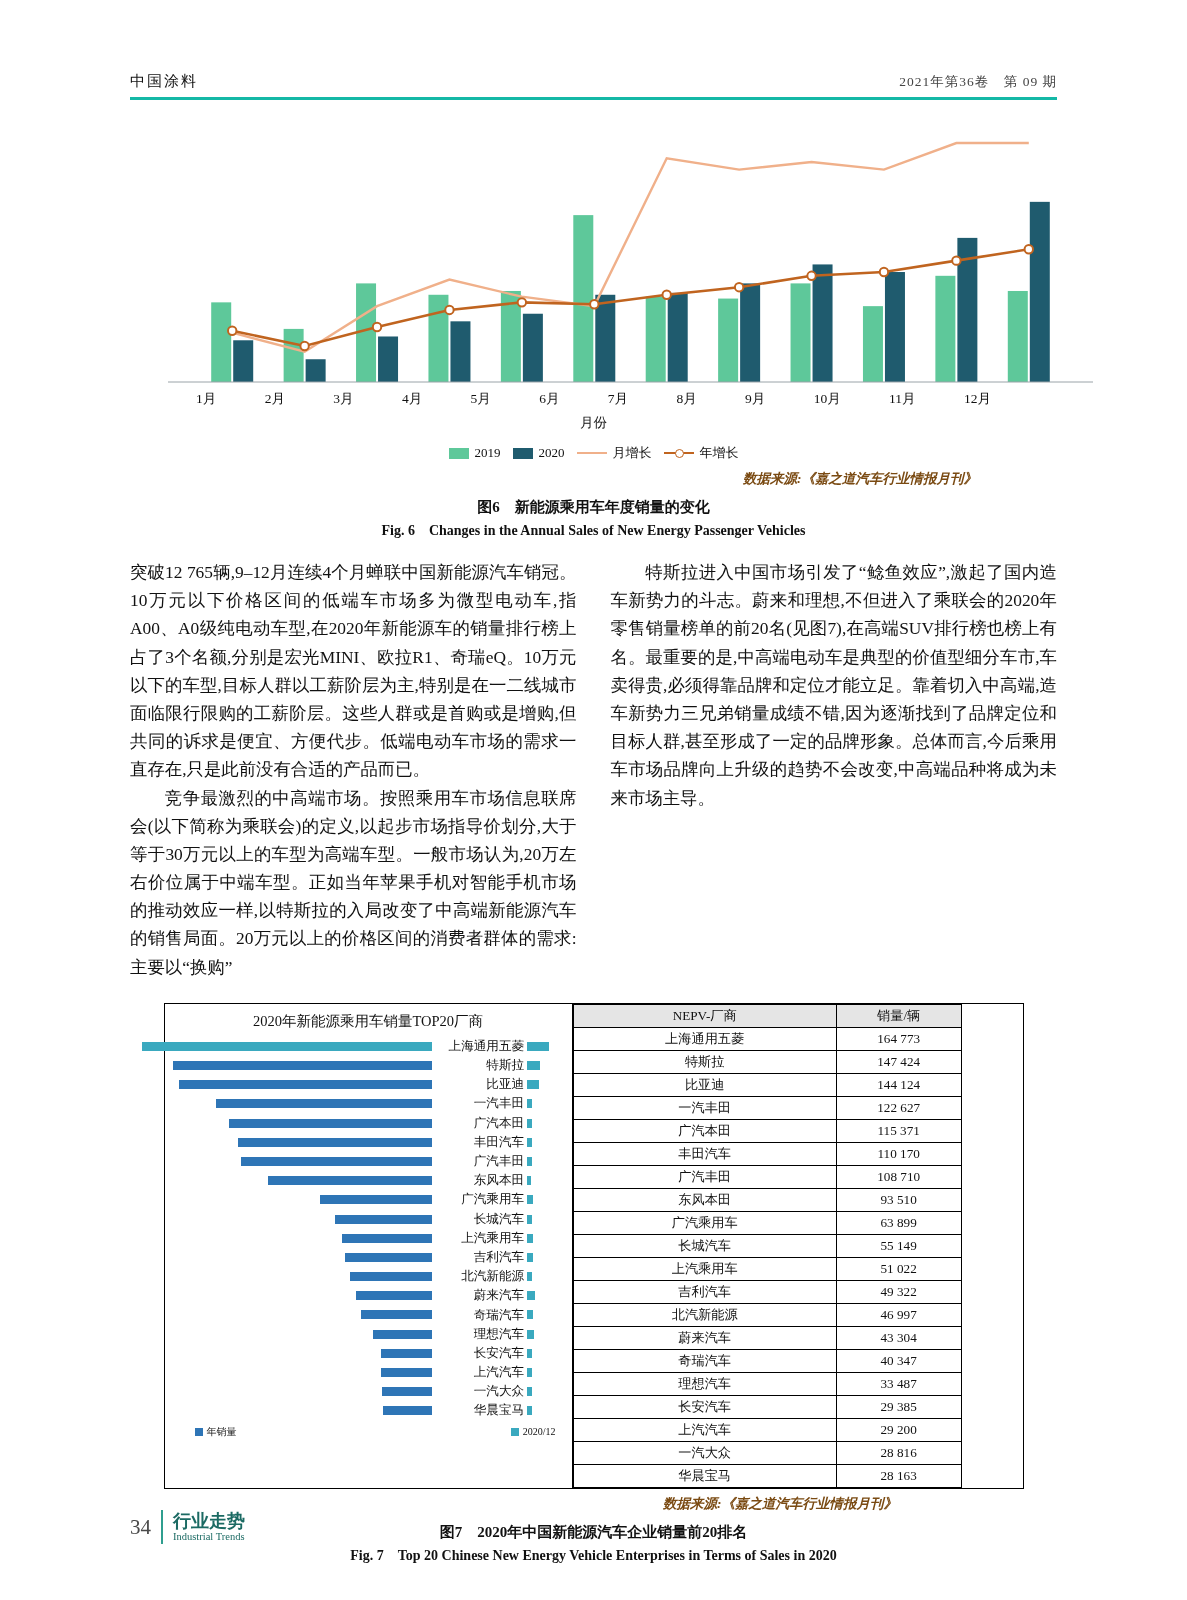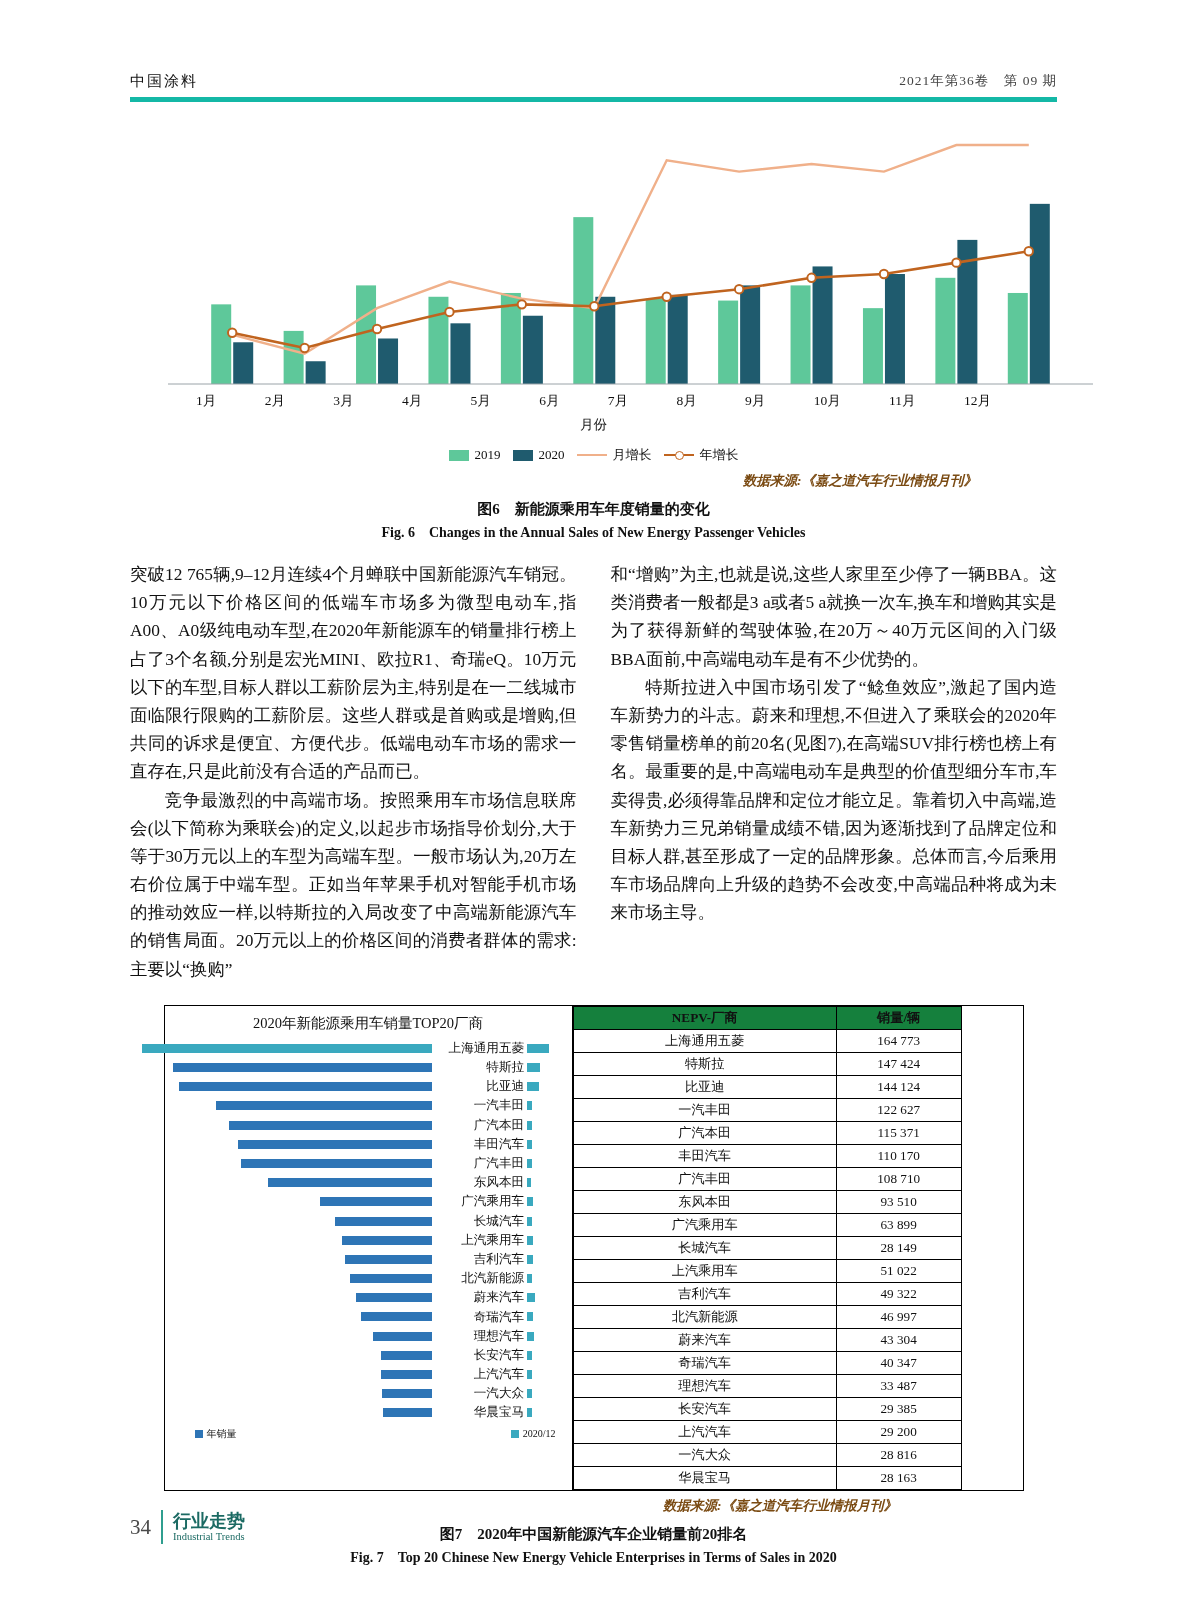--- a/index.html
+++ b/index.html
@@ -10,22 +10,22 @@
     font-family: "Liberation Serif", serif;
     color: #111;
     position: relative;
   }
   .page {
     position: absolute; left:0; top:0; width:1187px; height:1600px;
     padding: 72px 130px 0 130px;
   }
   
   .header {
-    display: flex; justify-content: space-between; align-items: flex-start;
-    border-bottom: 5px solid #14b8a6;
+    display: flex; justify-content: space-between; align-items: center;
+    border-bottom: 3px solid #14b8a6;
     padding-bottom: 6px;
     margin-bottom: 18px;
   }
   .header .journal {
     font-size: 15px; letter-spacing: 2px; color: #111;
     font-family: "Liberation Serif", serif;
   }
   .header .issue {
     font-size: 13.5px; color: #444; letter-spacing: 1px;
   }
@@ -79,21 +79,21 @@
   .bar-label { width: 110px; text-align: right; font-size: 12.6px; padding-right: 3px; }
   .bar-right { width: 40px; position:relative; height:100%; }
   .bar-dec { position:absolute; left:0; top:5px; height:9px; background:#3aa9bf; }
   .fig7-legend { display:flex; justify-content:space-between; font-size: 10px; padding: 4px 6px 0 20px; }
   .fig7-legend .lg { display:flex; align-items:center; gap:4px; }
   .sq { width:8px; height:8px; background:#2e75b6; display:inline-block; }
   .sq2 { width:8px; height:8px; background:#3aa9bf; display:inline-block; }
   .fig7-right { width: 389px; }
   table.t7 { border-collapse: collapse; width: 100%; font-size: 13.2px; }
   table.t7 th, table.t7 td { border: 1px solid #000; text-align:center; padding: 2px 0; height: 19.2px; }
-  table.t7 thead th { background:#15803d; font-weight: bold; }
+  table.t7 thead th { background:#e5e5e5; font-weight: normal; }
   table.t7 th.c1, table.t7 td.c1 { width: 264px; }
   table.t7 th.c2, table.t7 td.c2 { width: 125px; }
   .source7 {
     text-align: right; font-size: 13.5px; color: #7a4a12;
     font-style: italic; font-weight: bold; margin-top: 6px; padding-right: 160px;
   }
   
   .footer { position:absolute; left:130px; bottom: 56px; display:flex; align-items:center; gap: 10px; }
   .pageno { font-size: 21px; color:#4a4a4a; font-family:"Liberation Serif",serif; }
   .footbar { width: 2px; height: 34px; background:#2f9e8f; }
@@ -193,21 +193,20 @@
     <div class="figcap-cn">图6　新能源乘用车年度销量的变化</div>
     <div class="figcap-en">Fig. 6　Changes in the Annual Sales of New Energy Passenger Vehicles</div>
   </div>
 
   <div class="columns">
     <div class="col">
       <p>突破12 765辆,9–12月连续4个月蝉联中国新能源汽车销冠。10万元以下价格区间的低端车市场多为微型电动车,指A00、A0级纯电动车型,在2020年新能源车的销量排行榜上占了3个名额,分别是宏光MINI、欧拉R1、奇瑞eQ。10万元以下的车型,目标人群以工薪阶层为主,特别是在一二线城市面临限行限购的工薪阶层。这些人群或是首购或是增购,但共同的诉求是便宜、方便代步。低端电动车市场的需求一直存在,只是此前没有合适的产品而已。</p>
       <p class="indent">竞争最激烈的中高端市场。按照乘用车市场信息联席会(以下简称为乘联会)的定义,以起步市场指导价划分,大于等于30万元以上的车型为高端车型。一般市场认为,20万左右价位属于中端车型。正如当年苹果手机对智能手机市场的推动效应一样,以特斯拉的入局改变了中高端新能源汽车的销售局面。20万元以上的价格区间的消费者群体的需求:主要以“换购”</p>
     </div>
     <div class="col">
-      <p>和“增购”为主,也就是说,这些人家里至少停了一辆BBA。这类消费者一般都是3 a或者5 a就换一次车,换车和增购其实是为了获得新鲜的驾驶体验,在20万～40万元区间的入门级BBA面前,中高端电动车是有不少优势的。</p>
       <p class="indent">特斯拉进入中国市场引发了“鲶鱼效应”,激起了国内造车新势力的斗志。蔚来和理想,不但进入了乘联会的2020年零售销量榜单的前20名(见图7),在高端SUV排行榜也榜上有名。最重要的是,中高端电动车是典型的价值型细分车市,车卖得贵,必须得靠品牌和定位才能立足。靠着切入中高端,造车新势力三兄弟销量成绩不错,因为逐渐找到了品牌定位和目标人群,甚至形成了一定的品牌形象。总体而言,今后乘用车市场品牌向上升级的趋势不会改变,中高端品种将成为未来市场主导。</p>
     </div>
   </div>
 
   <div class="fig7-wrap">
     <div class="fig7-box">
       <div class="fig7-left">
         <div class="fig7-title">2020年新能源乘用车销量TOP20厂商</div>
         <div class="bars" id="bars7">
             <div class="barrow">
@@ -442,21 +441,21 @@
               <tr>
                 <td class="c1">东风本田</td>
                 <td class="c2">93 510</td>
               </tr>
               <tr>
                 <td class="c1">广汽乘用车</td>
                 <td class="c2">63 899</td>
               </tr>
               <tr>
                 <td class="c1">长城汽车</td>
-                <td class="c2">28 149</td>
+                <td class="c2">55 149</td>
               </tr>
               <tr>
                 <td class="c1">上汽乘用车</td>
                 <td class="c2">51 022</td>
               </tr>
               <tr>
                 <td class="c1">吉利汽车</td>
                 <td class="c2">49 322</td>
               </tr>
               <tr>

